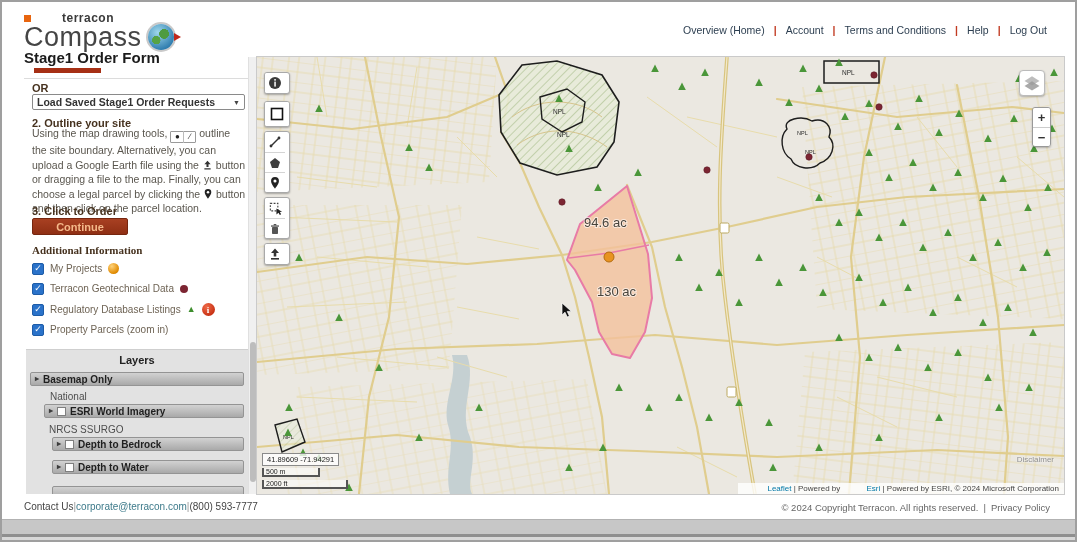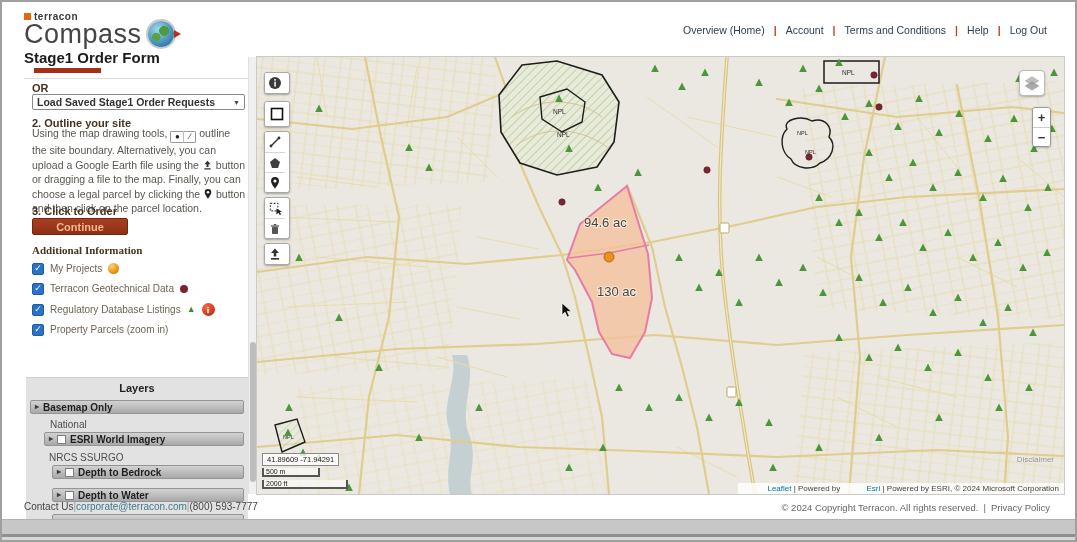--- a/index.html
+++ b/index.html
@@ -7,21 +7,21 @@
   .page{
     position:relative;width:1077px;height:542px;margin:0 auto;
     background:#ffffff;border:2px solid #9f9f9f;overflow:hidden;
     font-family:"Liberation Sans", sans-serif;color:#333;
   }
   .abs{position:absolute;}
 
   
   .brand-row{display:flex;align-items:center;gap:3px;}
   .brand-block{width:7px;height:7px;background:#e8650f;display:inline-block;}
-  .brand-text{font-size:10px;font-weight:bold;color:#3a3a3a;letter-spacing:.5px;}
+  .brand-text{font-size:12px;font-weight:bold;color:#3a3a3a;letter-spacing:.5px;margin-left:28px;}
   .product-row{display:flex;align-items:center;gap:6px;margin-top:-2px;}
   .product-text{font-size:27px;color:#454545;letter-spacing:.5px;line-height:28px;}
   .globe{
     width:26px;height:26px;border-radius:50%;position:relative;
     background:
       radial-gradient(circle at 62% 38%, #4e9b3f 0 21%, rgba(0,0,0,0) 22%),
       radial-gradient(circle at 32% 62%, #57a344 0 17%, rgba(0,0,0,0) 18%),
       radial-gradient(circle at 38% 32%, #9fd8ec, #2e7cae 75%, #1d5a85);
     box-shadow:0 0 0 2px #c9c9c9;
   }
@@ -65,21 +65,21 @@
   .ic-sphere{width:11px;height:11px;border-radius:50%;background:radial-gradient(circle at 35% 30%,#ffd27a,#e08a00 70%,#b56a00);}
   .ic-dot{width:8px;height:8px;border-radius:50%;background:#7c2532;}
   .ic-tri{font-size:9px;color:#3e8e2e;line-height:9px;}
   .ic-info{
     width:13px;height:13px;border-radius:50%;background:radial-gradient(circle at 35% 30%,#ef6a48,#c62f12 75%);
     color:#fff;display:inline-flex;align-items:center;justify-content:center;
     font-size:9px;font-weight:bold;font-family:"Liberation Serif",serif;
   }
 
   
-  .layers-panel{background:#e2e2e2;border-top:1px solid #cfcfcf;overflow:hidden;margin-top:28px;}
+  .layers-panel{background:#e2e2e2;border-top:1px solid #cfcfcf;overflow:hidden;}
   .layers-title{text-align:center;font-size:11px;font-weight:bold;color:#222;padding-top:4px;}
   .layer-bar{
     position:absolute;height:14px;background:linear-gradient(#d2d2d2,#a9a9a9);
     border:1px solid #949494;border-radius:2px;display:flex;align-items:center;gap:4px;
     font-size:10px;font-weight:bold;color:#1f1f1f;padding:0 4px;cursor:pointer;
   }
   .layer-bar .exp{font-size:8px;color:#3d3d3d;line-height:8px;}
   .layer-bar .lb-chk{width:9px;height:9px;background:#fdfdfd;border:1px solid #7f7f7f;display:inline-block;}
   .layer-group{position:absolute;font-size:10px;color:#4e4e4e;}
 

